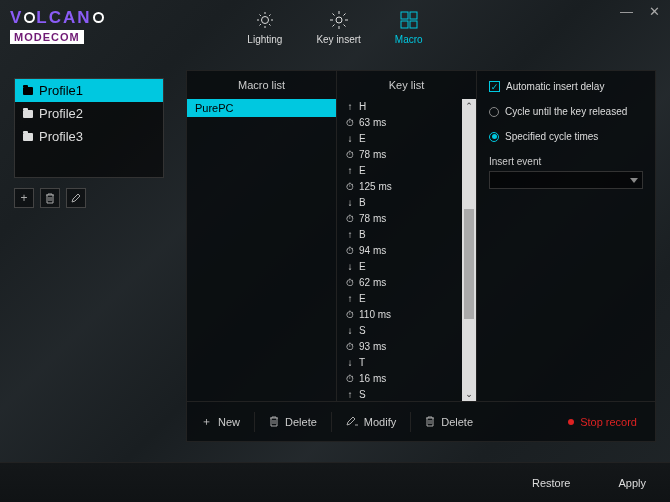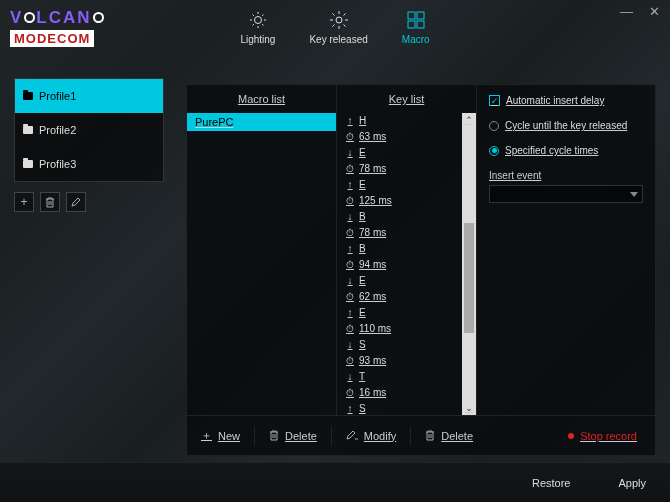--- a/index.html
+++ b/index.html
@@ -5,34 +5,34 @@
   * { box-sizing: border-box; margin: 0; padding: 0; font-family: Arial, sans-serif; }
   body { width: 670px; height: 502px; background: #1a1f22; color: #ccc; font-size: 11px; overflow: hidden; position: relative; }
   .bg-poly { position: absolute; inset: 0; background:
     linear-gradient(135deg, #262b2e 0%, #1a1f22 20%, #2a3034 35%, #181d20 50%, #2d3337 65%, #1a1f22 80%, #242a2d 100%);
     opacity: 0.5; z-index: 0; }
   .titlebar { position: absolute; top: 0; right: 0; display: flex; gap: 16px; padding: 4px 10px; z-index: 5; }
   .titlebar span { color: #aaa; font-size: 13px; cursor: pointer; }
   .logo { position: absolute; top: 8px; left: 10px; z-index: 5; }
   .logo .v { font-family: Arial; font-weight: bold; letter-spacing: 2px; font-size: 17px; color: #8b5cf6; }
   .logo .v .o { display:inline-block; width:11px; height:11px; border:2px solid #fff; border-radius:50%; vertical-align:middle; margin:0 1px 2px 1px;}
-  .logo .m { background: #fff; color: #b91c1c; font-weight: bold; letter-spacing: 1px; font-size: 13px; padding: 1px 4px; margin-top: 2px; display:inline-block;}
+  .logo .m { background: #fff; color: #701a75; font-weight: bold; letter-spacing: 1px; font-size: 11px; padding: 1px 4px; margin-top: 2px; display:inline-block;}
   .topnav { position: absolute; top: 10px; left: 0; right: 0; display: flex; justify-content: center; gap: 34px; z-index: 4; }
   .topnav .item { text-align: center; font-size: 10px; color: #ddd; cursor: pointer; }
   .topnav .item.active { color: #00c8e0; }
   .topnav .icon { display: block; margin: 0 auto 4px; }
   .sidebar { position: absolute; top: 78px; left: 14px; width: 150px; z-index: 3; }
   .profile-list { background: rgba(0,0,0,0.55); border: 1px solid #333; min-height: 100px; }
-  .profile-item { padding: 11px 8px; font-size: 11px; color: #ddd; display:flex; align-items:center; gap:6px; cursor:pointer;}
+  .profile-item { padding: 4px 8px; font-size: 13px; color: #ddd; display:flex; align-items:center; gap:6px; cursor:pointer;}
   .profile-item.active { background: #00c8e0; color: #000; }
   .folder-icon { width:10px; height:8px; background: currentColor; display:inline-block; position:relative; border-radius:1px;}
   .folder-icon::before { content:""; position:absolute; top:-2px; left:0; width:5px; height:2px; background:currentColor; border-radius:1px 1px 0 0;}
   .side-tools { margin-top: 10px; display: flex; gap: 6px; }
   .side-tools .tool { width: 20px; height: 20px; border: 1px solid #444; background: rgba(0,0,0,0.4); display:flex; align-items:center; justify-content:center; color:#aaa; font-size:12px; cursor:pointer;}
-  .main { position: absolute; top: 84px; left: 186px; width: 470px; height: 372px; background: rgba(8,12,14,0.85); border: 1px solid #222; z-index: 3; display:flex; flex-direction:column;text-decoration:underline;}
+  .main { position: absolute; top: 70px; left: 186px; width: 470px; height: 372px; background: rgba(8,12,14,0.85); border: 1px solid #222; z-index: 3; display:flex; flex-direction:column;}
   .lists { display: flex; flex: 1; min-height: 0;}
   .col { display:flex; flex-direction:column; }
   .col.macro { width: 150px; border-right: 1px solid #222;}
   .col.keys { width: 140px; border-right: 1px solid #222;}
   .col.opts { flex: 1; padding: 10px 12px; }
   .col-head { text-align:center; padding: 8px 0; font-size:11px; color:#ccc; }
   .macro-body { flex:1; overflow:hidden;}
   .macro-item { padding: 3px 8px; font-size:11px; cursor:pointer;}
   .macro-item.active { background:#00c8e0; color:#000;}
   .keylist-wrap { flex:1; display:flex; min-height:0;}
@@ -82,21 +82,21 @@
         <path d="M10 2v2M10 16v2M2 10h2M16 10h2M4.5 4.5l1.4 1.4M14.1 14.1l1.4 1.4M4.5 15.5l1.4-1.4M14.1 5.9l1.4-1.4" stroke="#ddd" stroke-width="1" fill="none"></path>
         <circle cx="10" cy="10" r="3.5" stroke="#ddd" fill="none"></circle>
       </svg>
     <span>Lighting</span>
   </div>
   <div class="item">
     <svg class="icon" width="20" height="20" viewBox="0 0 20 20">
         <circle cx="10" cy="10" r="3" stroke="#ddd" fill="none"></circle>
         <path d="M10 1v3M10 16v3M1 10h3M16 10h3M3.5 3.5l2 2M14.5 14.5l2 2M3.5 16.5l2-2M14.5 5.5l2-2" stroke="#ddd"></path>
       </svg>
-    <span>Key released</span>
+    <span>Key insert</span>
   </div>
   <div class="item active">
     <svg class="icon" width="20" height="20" viewBox="0 0 20 20">
         <rect x="2" y="2" width="7" height="7" stroke="#00c8e0" fill="none"></rect>
         <rect x="11" y="2" width="7" height="7" stroke="#00c8e0" fill="none"></rect>
         <rect x="2" y="11" width="7" height="7" stroke="#00c8e0" fill="none"></rect>
         <rect x="11" y="11" width="7" height="7" stroke="#00c8e0" fill="none"></rect>
       </svg>
     <span>Macro</span>
   </div>

